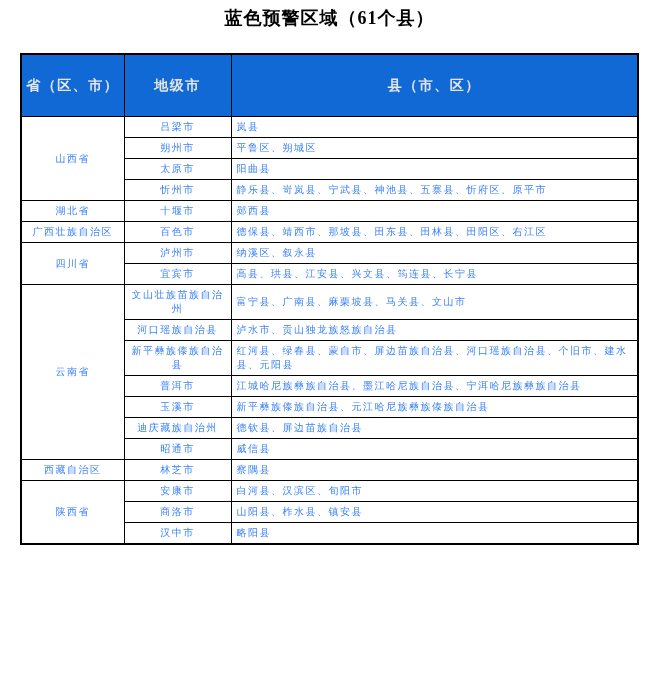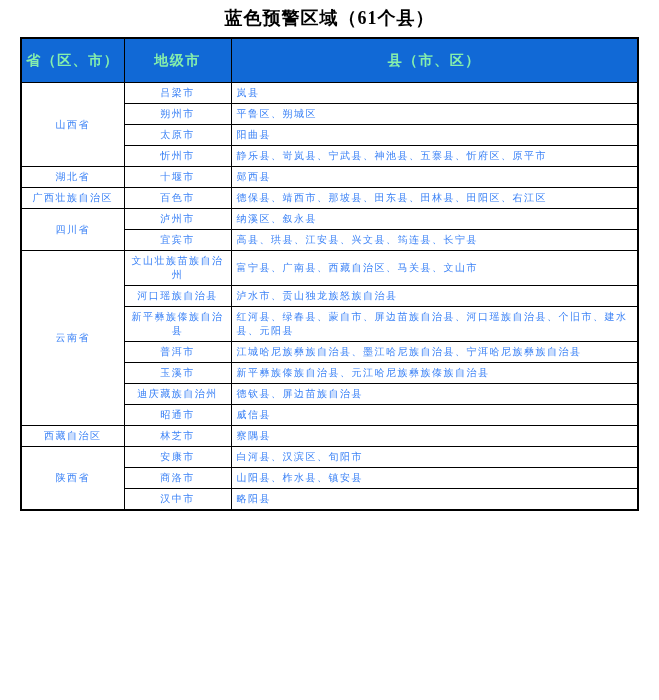--- a/index.html
+++ b/index.html
@@ -14,21 +14,21 @@
     background: #ffffff;
     box-sizing: border-box;
     overflow: hidden;
   }
   .doc-title {
     text-align: center;
     font-weight: bold;
     font-size: 18px;
     color: #000000;
     letter-spacing: 1px;
-    padding: 9px 0 8px 0;
+    padding: 9px 0 24px 0;
     line-height: 1.1;
   }
   table.warning-table {
     border-collapse: collapse;
     table-layout: fixed;
     width: 617px;
     margin: 0 auto;
     border: 2px solid #000000;
   }
   table.warning-table col.c-prov { width: 103px; }
@@ -40,24 +40,24 @@
     font-size: 10px;
     line-height: 1.4;
     letter-spacing: 1.5px;
     padding: 3px 5px;
     vertical-align: middle;
     color: #3b82f6;
     box-sizing: border-box;
   }
   table.warning-table thead th {
     background: #1169d6;
-    color: #86efac;
+    color: #e5e5e5;
     font-weight: bold;
     text-align: center;
-    padding: 12px 2px;
+    padding: 21px 2px;
     font-size: 14px;
   }
   td.cell-province, td.cell-city {
     text-align: center;
   }
   td.cell-counties {
     text-align: left;
     padding-left: 8px;
     margin-left: 26px;
   }
@@ -114,21 +114,21 @@
           <td class="cell-city">泸州市</td>
           <td class="cell-counties">纳溪区、叙永县</td>
         </tr>
         <tr>
           <td class="cell-city">宜宾市</td>
           <td class="cell-counties">高县、珙县、江安县、兴文县、筠连县、长宁县</td>
         </tr>
         <tr>
           <td class="cell-province" rowspan="7">云南省</td>
           <td class="cell-city">文山壮族苗族自治州</td>
-          <td class="cell-counties">富宁县、广南县、西藏自治区、马关县、文山市</td>
+          <td class="cell-counties">富宁县、广南县、麻栗坡县、马关县、文山市</td>
         </tr>
         <tr>
           <td class="cell-city">河口瑶族自治县</td>
           <td class="cell-counties">泸水市、贡山独龙族怒族自治县</td>
         </tr>
         <tr>
           <td class="cell-city">新平彝族傣族自治县</td>
           <td class="cell-counties">红河县、绿春县、蒙自市、屏边苗族自治县、河口瑶族自治县、个旧市、建水县、元阳县</td>
         </tr>
         <tr>

